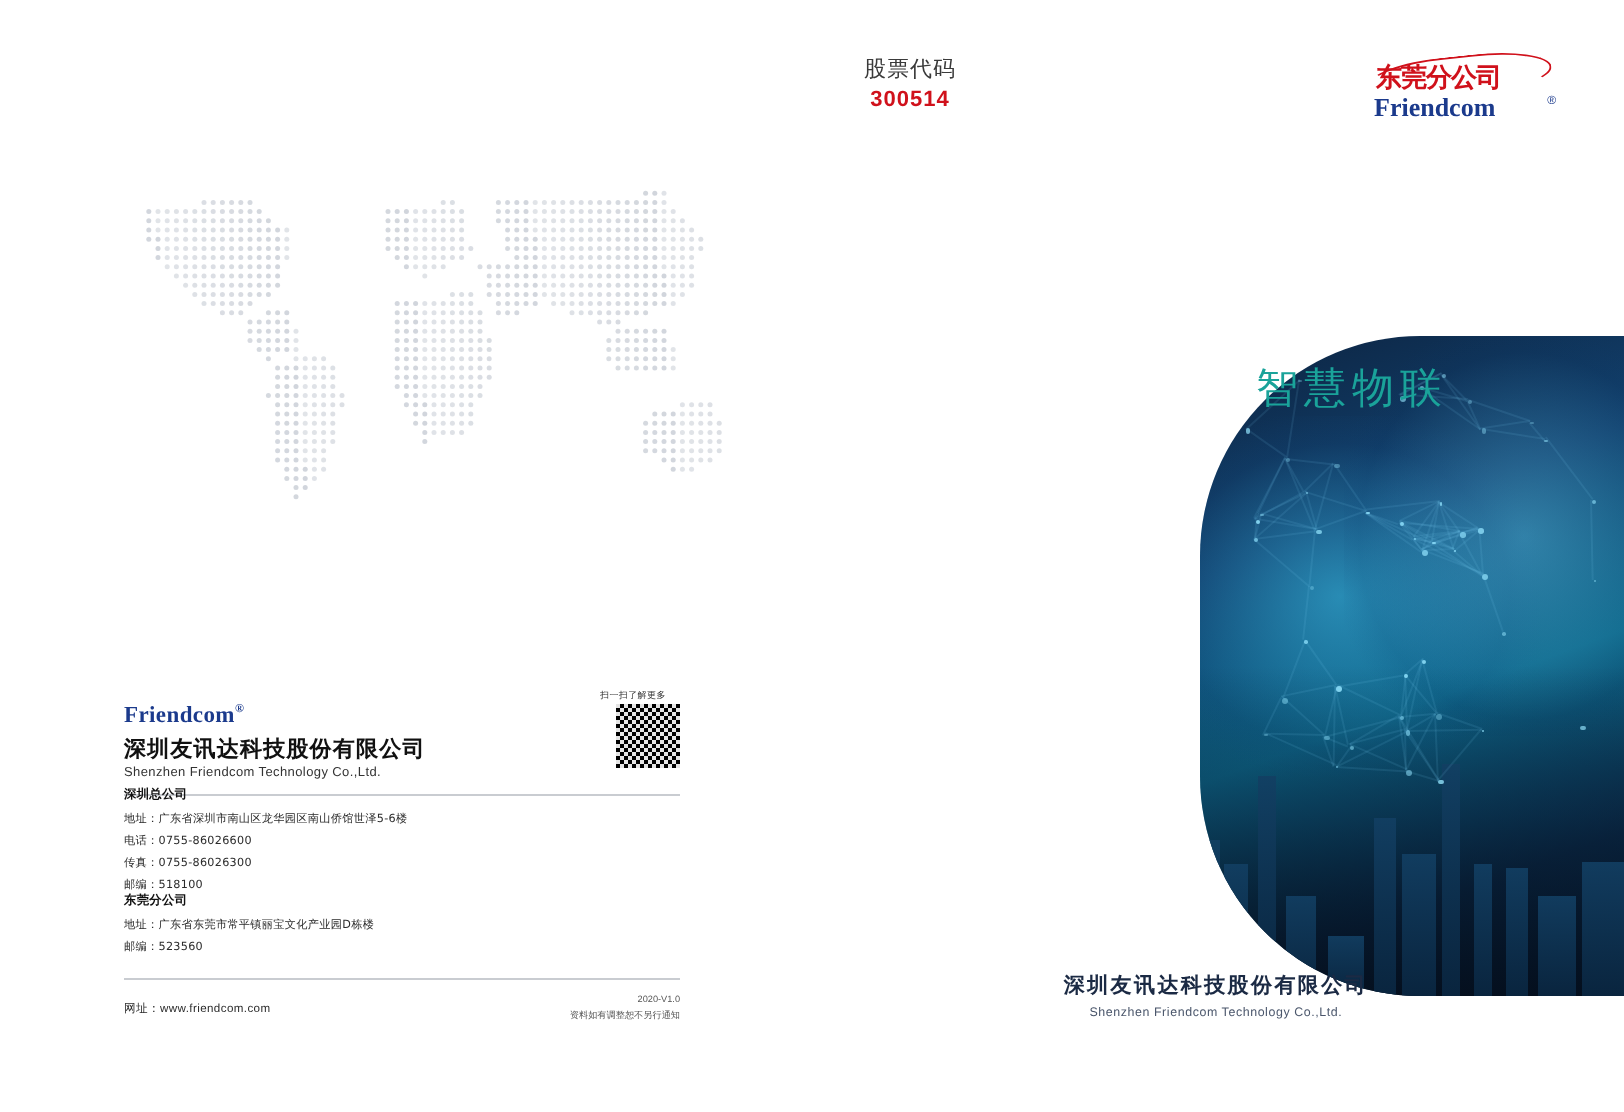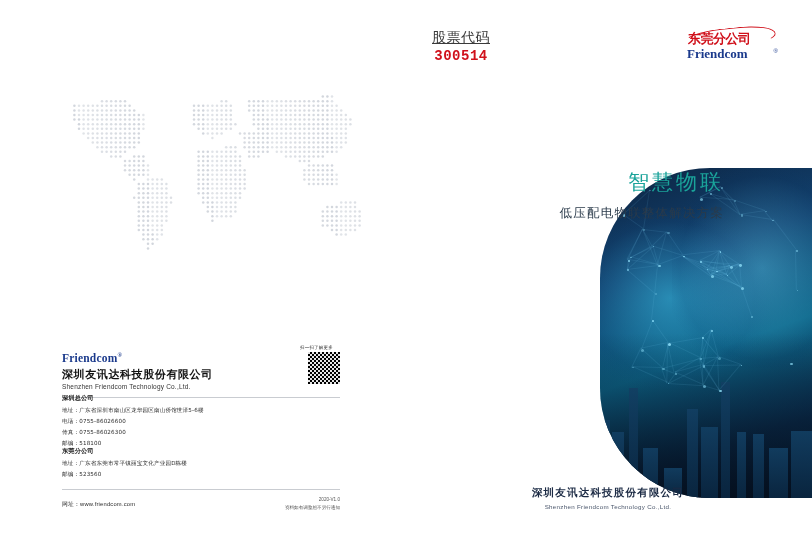--- a/index.html
+++ b/index.html
@@ -17,31 +17,29 @@
   }
 
   
   .stock-block {
     position: absolute;
     left: 432px; top: 28px;
     text-align: center;
     line-height: 1.35;
   }
   .stock-label {
-    font-size: 14px;
+    font-size: 11px;
     color: #3a3a3a;
     letter-spacing: 0.5px;
-    text-decoration: underline;
   }
   .stock-code {
-    font-size: 14px;
+    font-size: 11px;
     color: #d0111b;
     font-weight: bold;
     letter-spacing: 0.5px;
-    font-family: Liberation Mono, monospace;
   }
 
   
   .top-logo {
     position: absolute;
     right: 36px; top: 30px;
     width: 92px; height: 34px;
   }
   .top-logo .cn {
     position: absolute;
@@ -119,20 +117,21 @@
   .headline {
     position: absolute;
     right: 88px; top: 168px;
     text-align: right;
   }
   .headline .h1 {
     font-size: 21px;
     color: #1aa39a;
     letter-spacing: 3px;
     font-family: "DejaVu Sans", sans-serif;
+    margin-top: 12px;
   }
   .headline .h2 {
     margin-top: 9px;
     font-size: 12.5px;
     color: #2a3a4a;
     letter-spacing: 1.2px;
     font-family: "DejaVu Sans", sans-serif;
   }
 
   
@@ -1298,21 +1297,20 @@
         <div class="lnk" style="left:103.3px;top:217.1px;width:16.8px;transform:rotate(16.6deg);opacity:.3"></div>
         <div class="lnk" style="left:103.3px;top:217.1px;width:31.1px;transform:rotate(-156.3deg);opacity:.3"></div>
         <div class="lnk" style="left:139.3px;top:96.2px;width:30.0px;transform:rotate(158.4deg);opacity:.3"></div>
         <div class="lnk" style="left:140.5px;top:46.4px;width:32.3px;transform:rotate(9.1deg);opacity:.3"></div>
         <div class="lnk" style="left:55.2px;top:124.8px;width:27.4px;transform:rotate(96.3deg);opacity:.3"></div>
       </div>
     </div>
 
   <div class="headline">
     <div class="h1">智慧物联</div>
-    <div class="h2">低压配电物联整体解决方案</div>
   </div>
 
   <div class="card">
     <div class="brand-en"><span>Friendcom</span><sup>®</sup></div>
     <div class="brand-cn">深圳友讯达科技股份有限公司</div>
     <div class="brand-sub">Shenzhen Friendcom Technology Co.,Ltd.</div>
     <div class="rule"></div>
   </div>
 
   <div class="qr-label">扫一扫了解更多</div>

